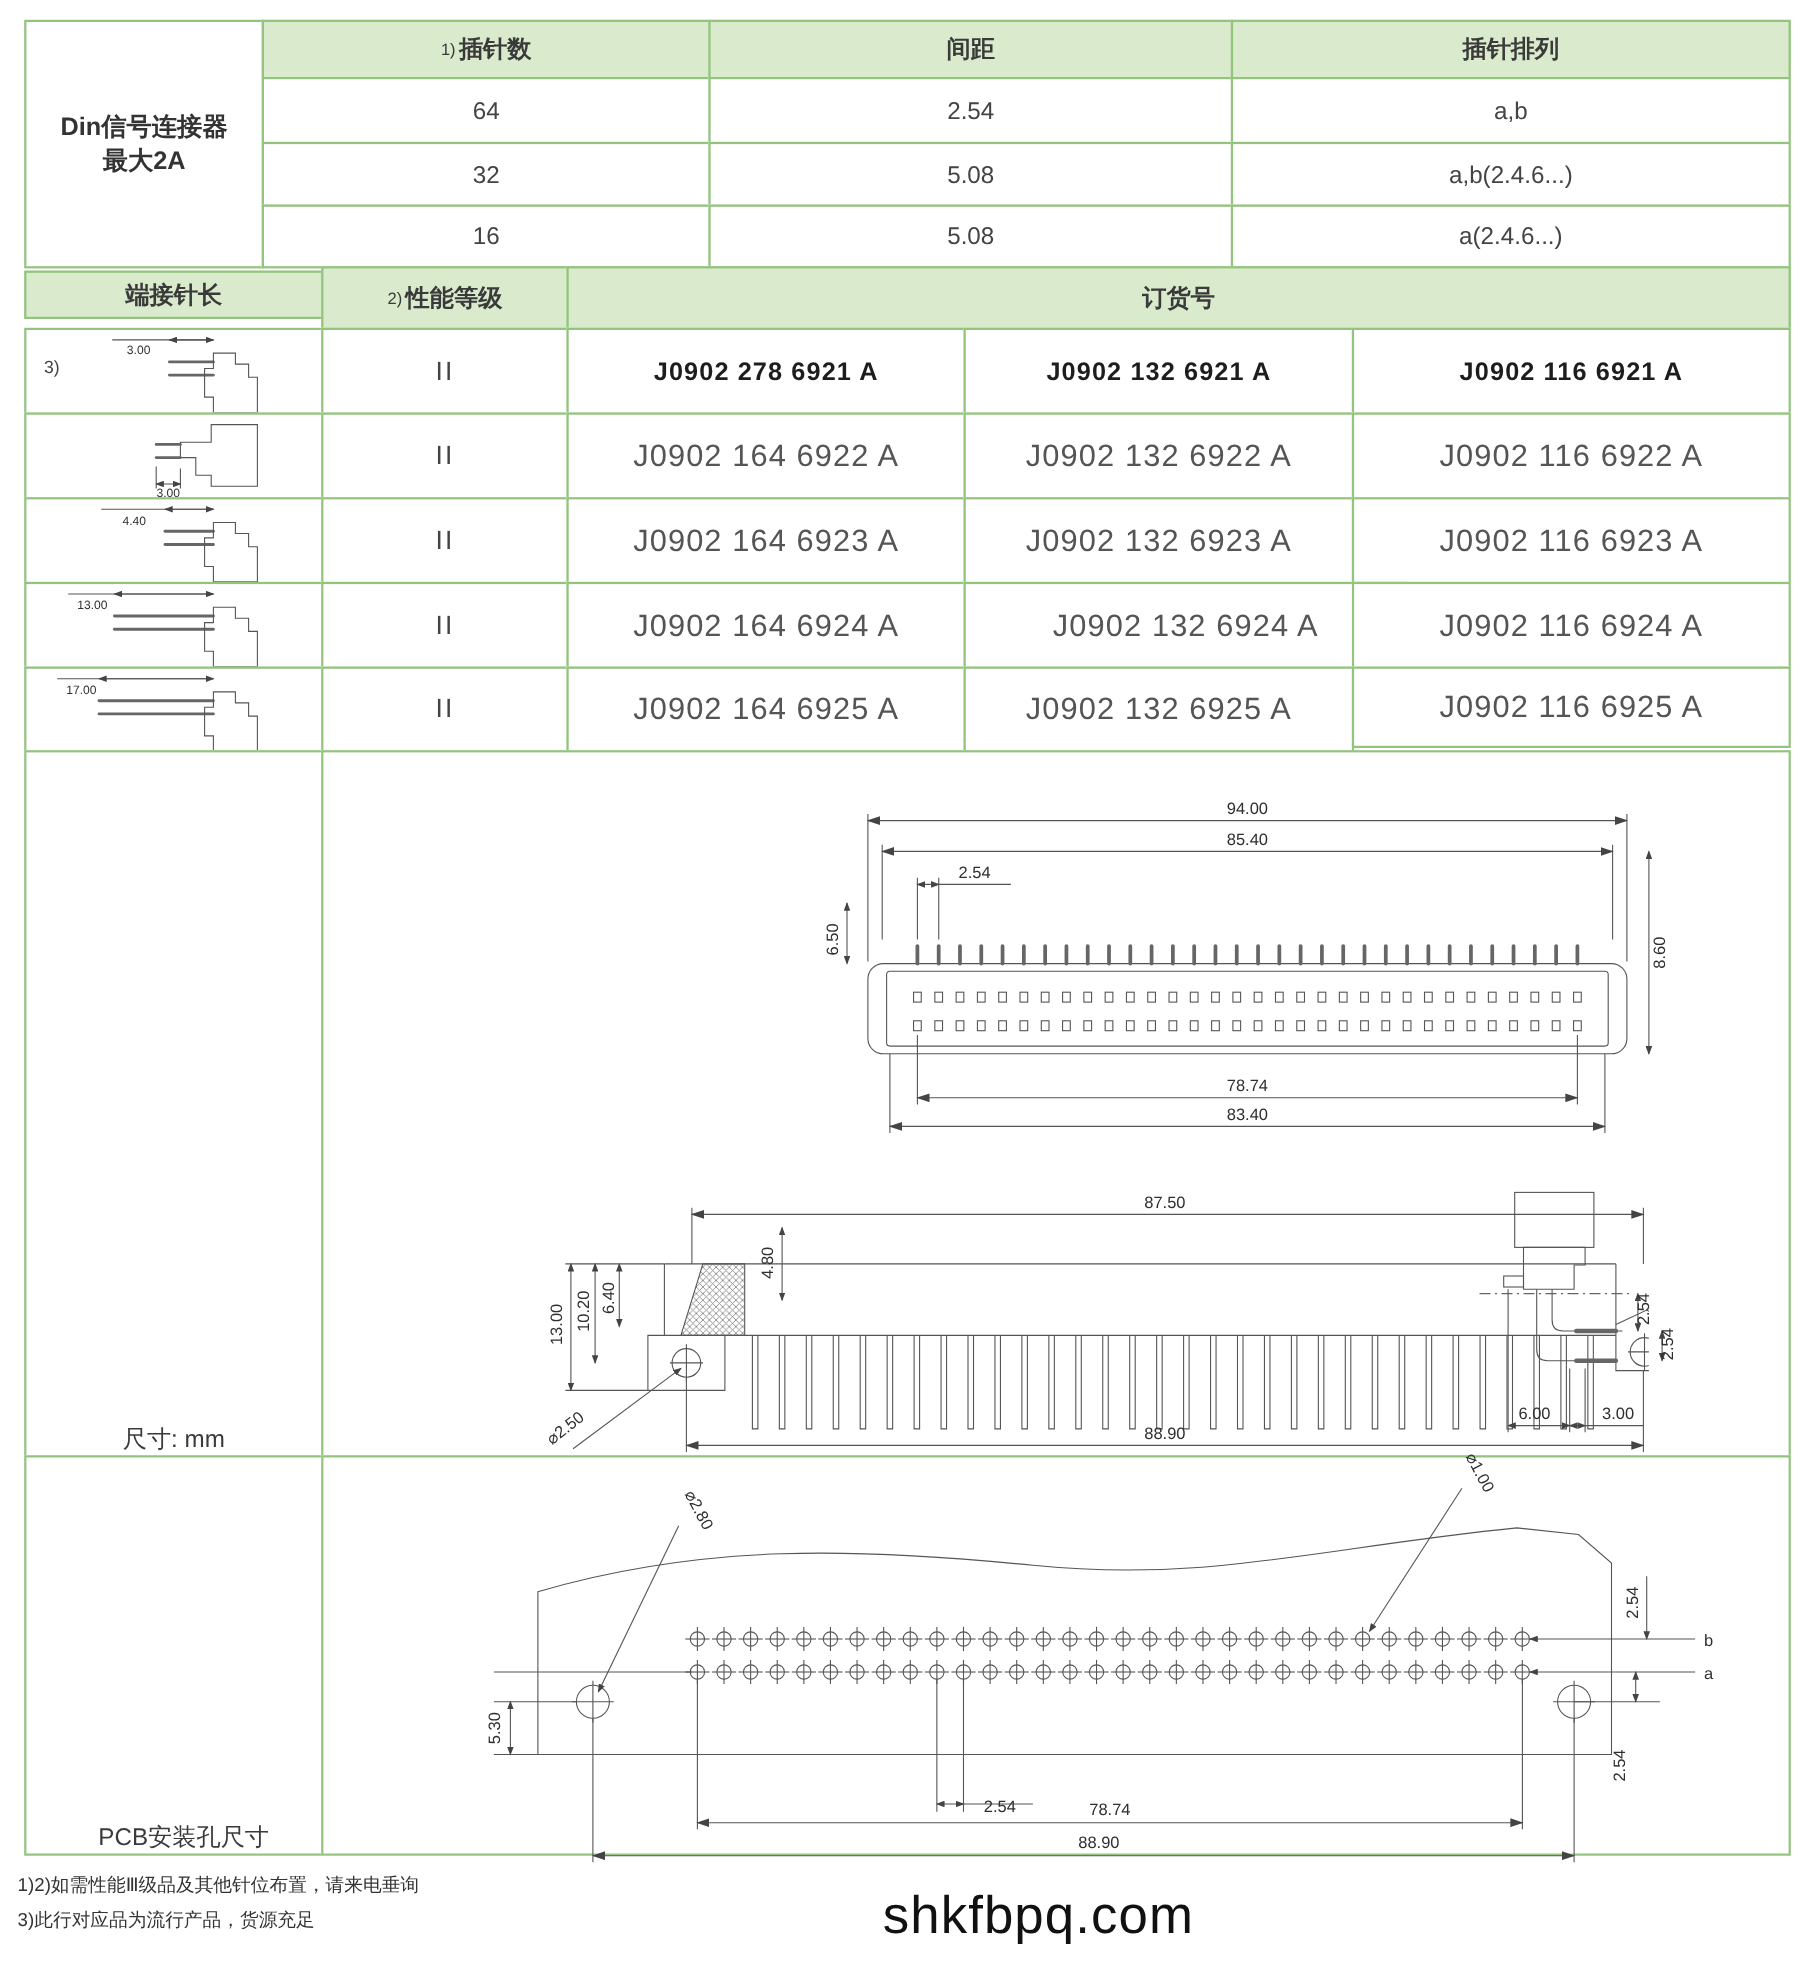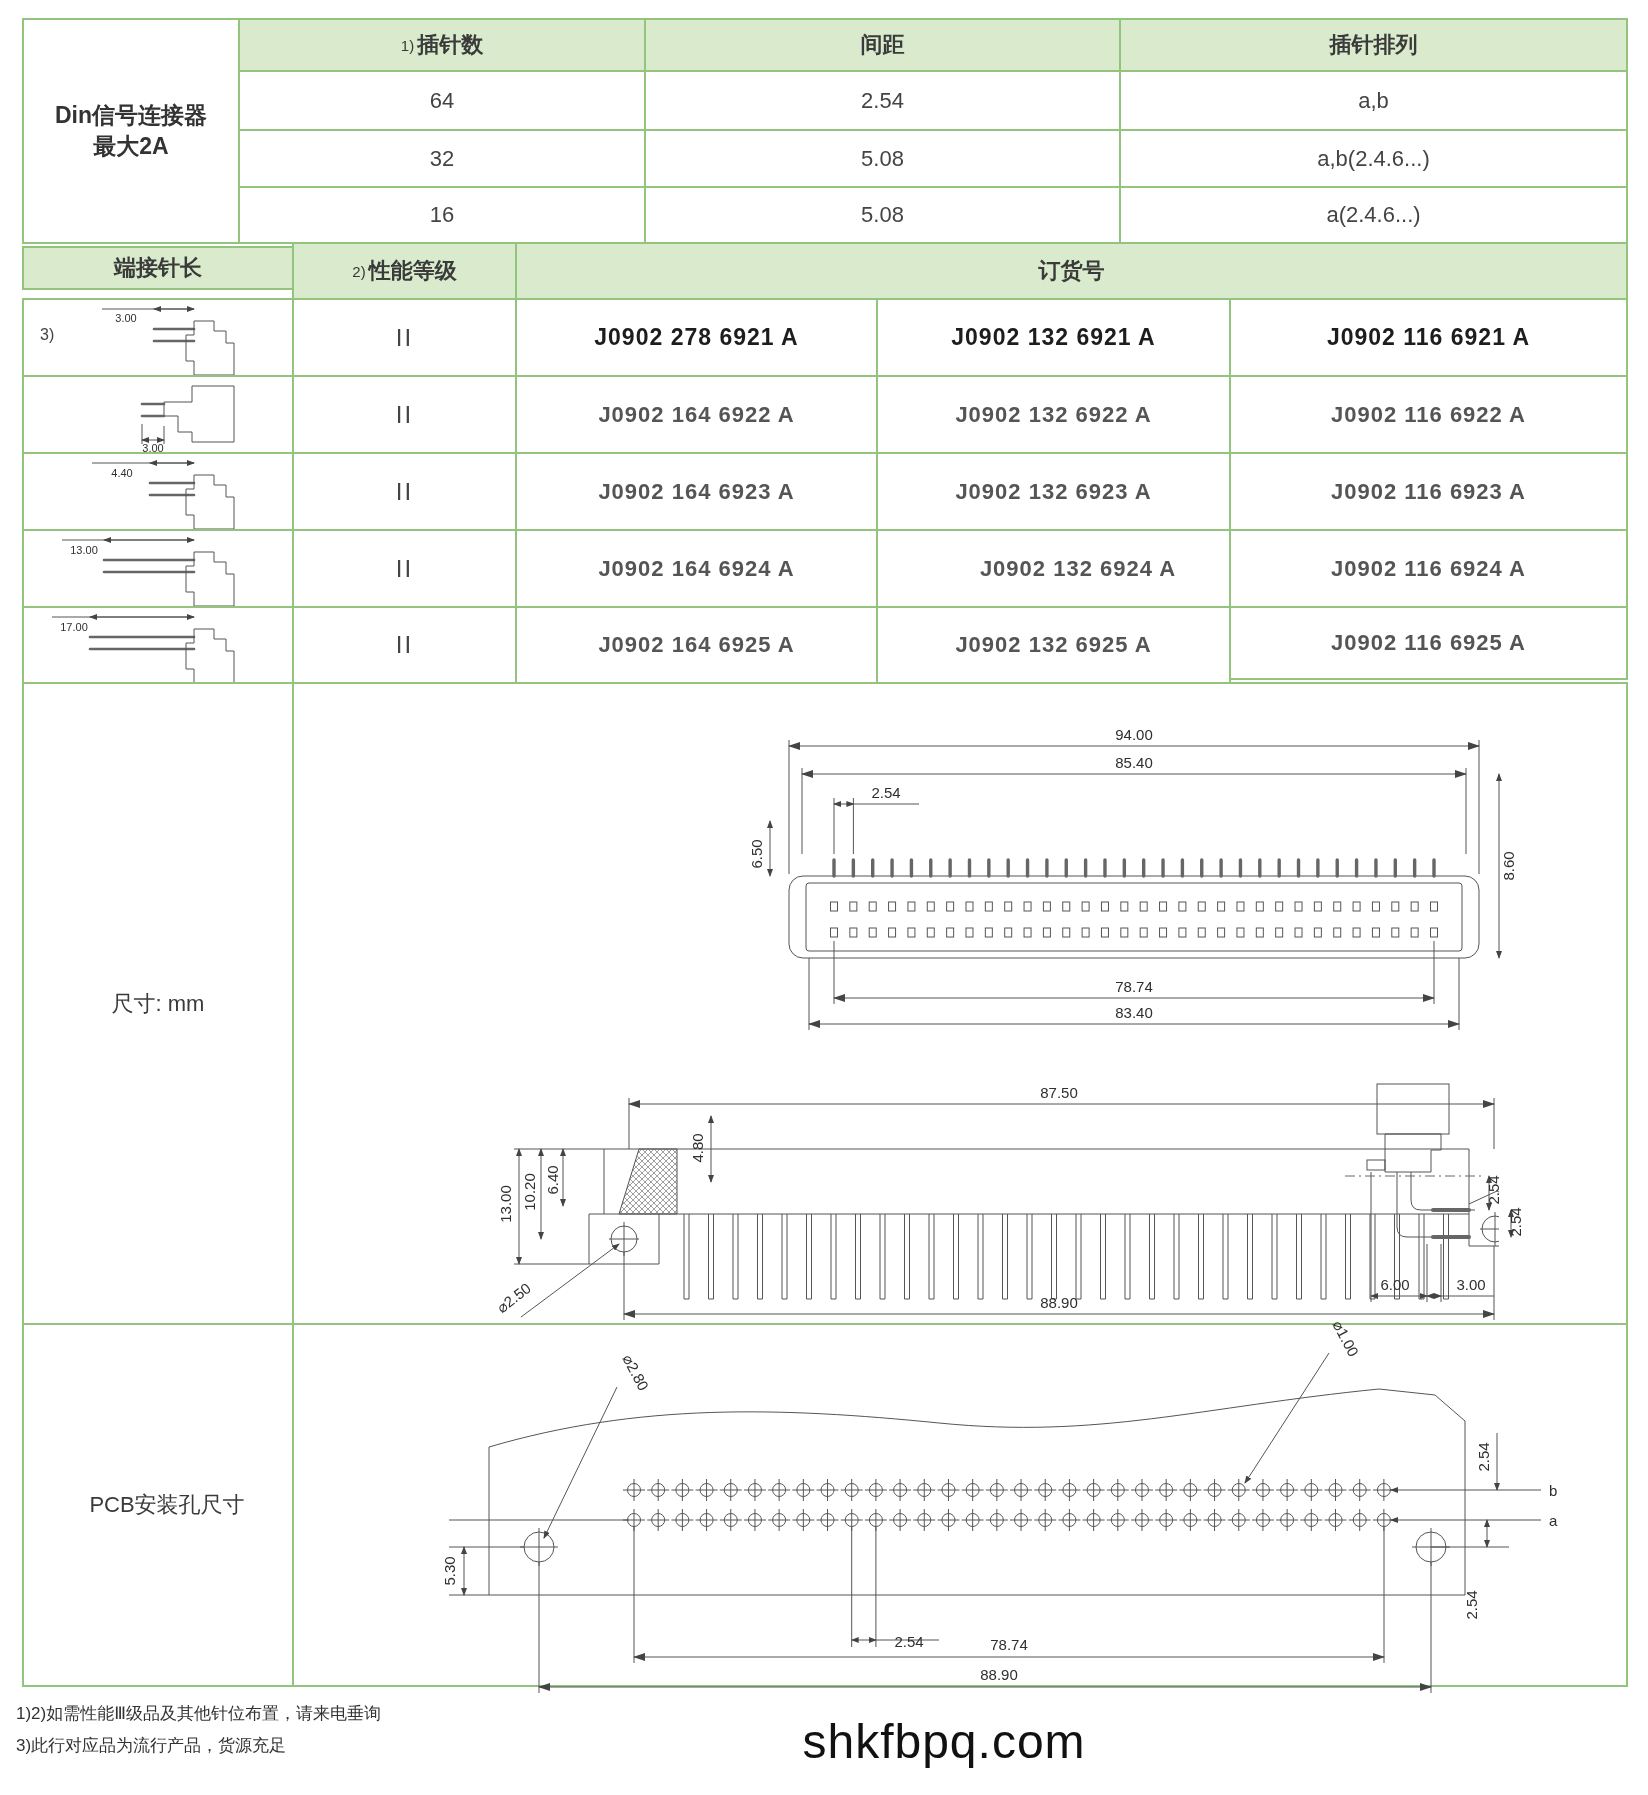--- a/index.html
+++ b/index.html
@@ -3,24 +3,24 @@
 <meta charset="utf-8">
 <style>
   html,body{margin:0;padding:0;background:#fff;}
   #page{position:relative;width:1648px;height:1795px;background:#fff;
         font-family:"Liberation Sans",sans-serif;color:#333;overflow:hidden;}
   .cell{position:absolute;box-sizing:border-box;border:2px solid #92c47e;background:#fff;
         display:flex;align-items:center;justify-content:center;text-align:center;}
   .hd{background:#d9ebcc;font-weight:bold;font-size:22px;color:#3a3a3a;}
   .hd .pref{font-size:15px;font-weight:normal;margin-right:3px;}
   .val{font-size:22px;color:#444;}
-  .pn{font-size:22px;color:#555;letter-spacing:1px;font-weight:bold;}
+  .pn{font-size:28px;color:#555;letter-spacing:1px;}
   .pn.b1{font-weight:bold;color:#1d1d1d;font-size:23px;}
   .grade{font-size:24px;color:#444;letter-spacing:2px;}
-  .seclabel{font-size:22px;color:#3a3a3a;}
+  .seclabel{font-size:22px;color:#3a3a3a;align-items:flex-end;}
   .thumbwrap{position:relative;width:100%;height:100%;}
   .notemark{position:absolute;left:16px;top:26px;font-size:16px;color:#444;}
   .drw{position:absolute;}
   svg line,svg path.o,svg rect.o,svg circle.o,svg polyline.o{stroke:#555;stroke-width:1;fill:none;}
   svg .thick{stroke:#666;stroke-width:3.4;stroke-linecap:round;}
   svg .dt{font:15px "Liberation Sans",sans-serif;fill:#2f2f2f;}
   svg .dts{font:11px "Liberation Sans",sans-serif;fill:#2f2f2f;}
   svg .cl{stroke:#666;stroke-width:1;stroke-dasharray:10 4 2 4;}
   .footnotes{position:absolute;left:16px;top:1698px;font-size:17px;color:#333;line-height:32px;}
   .watermark{position:absolute;left:944px;top:1714px;transform:translateX(-50%);

